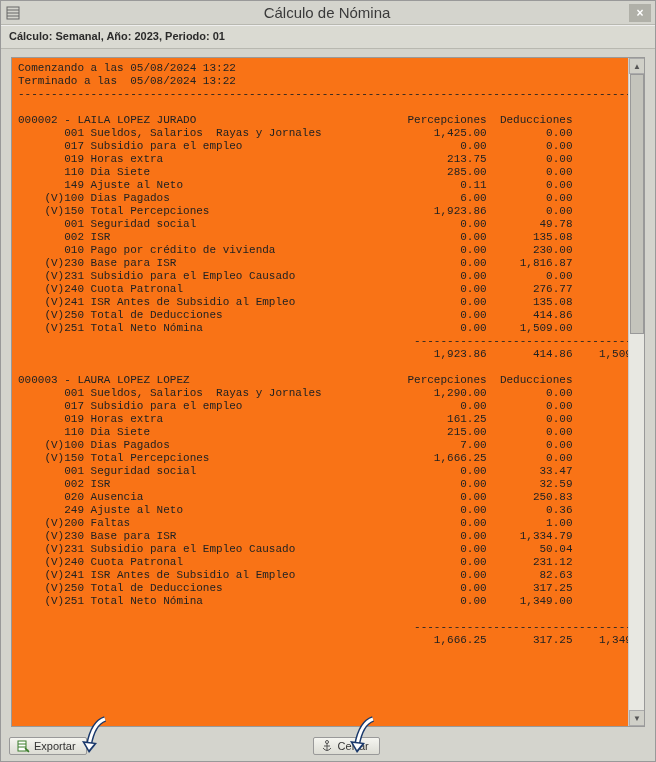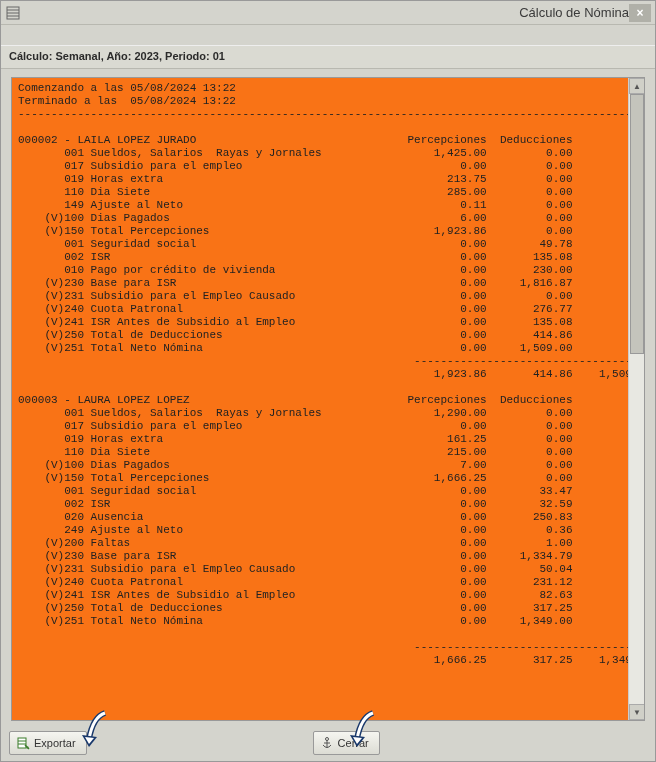--- a/index.html
+++ b/index.html
@@ -31,42 +31,41 @@
       width: 16px;
       height: 16px;
       margin-right: 4px;
       display: inline-flex;
       align-items: center;
       justify-content: center;
       color: #555;
     }
     .title-text {
       flex: 1;
-      text-align: right;
-      font-size: 13px;
+      text-align: center;
+      font-size: 15px;
       color: #3a3a3a;
     }
     .close-btn {
       width: 22px;
       height: 18px;
       background: #b0b0a8;
       color: #fff;
       display: flex;
       align-items: center;
       justify-content: center;
       font-size: 12px;
       font-weight: bold;
       cursor: pointer;
     }
     .header-band {
       background: #dadad2;
       border-top: 1px solid #eee;
       border-bottom: 1px solid #b8b8b0;
       padding: 4px 8px 6px 8px;
-      margin-top: 20px;
     }
     .header-band .bold {
       font-weight: bold;
       font-size: 11px;
       color: #2b2b2b;
     }
     .header-band .sub {
       font-size: 10.5px;
       color: #333;
       margin-top: 2px;
@@ -142,21 +141,21 @@
       display: inline-flex;
       align-items: center;
       gap: 4px;
       padding: 2px 10px 2px 6px;
       background: linear-gradient(#f5f5f0, #dcdcd4);
       border: 1px solid #999;
       border-radius: 2px;
       font-size: 11px;
       color: #333;
       cursor: pointer;
-      height: 24px;
+      height: 18px;
     }
     .btn .ico {
       width: 14px;
       height: 14px;
       display: inline-flex;
       align-items: center;
       justify-content: center;
     }
     .spacer { flex: 1; }
     .arrow-svg {

